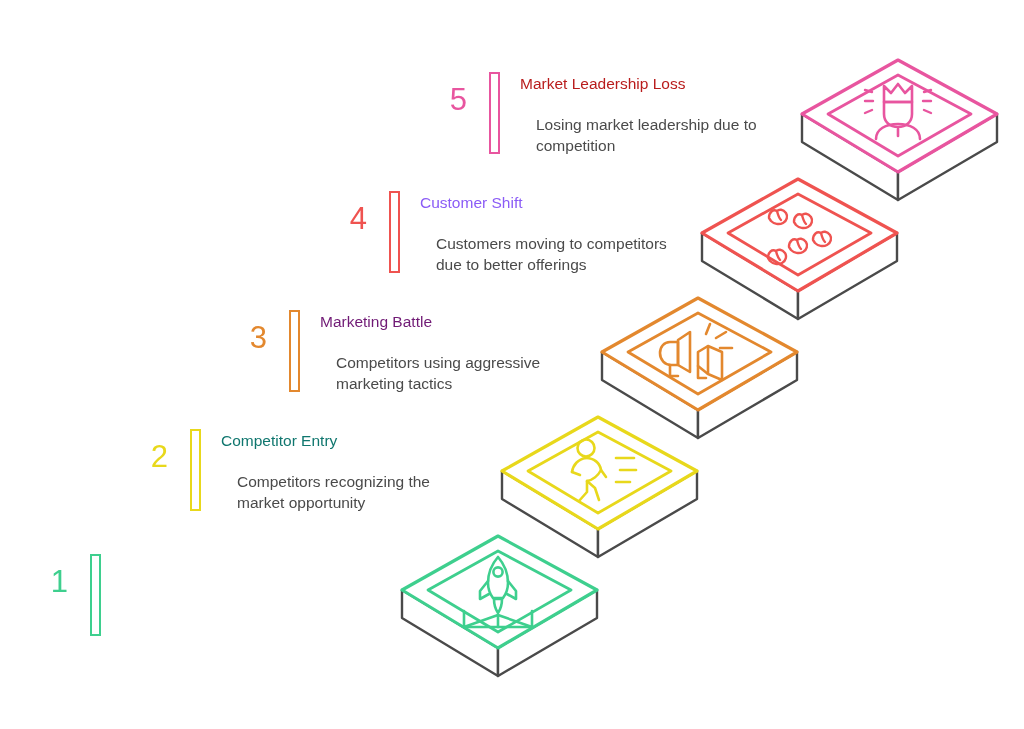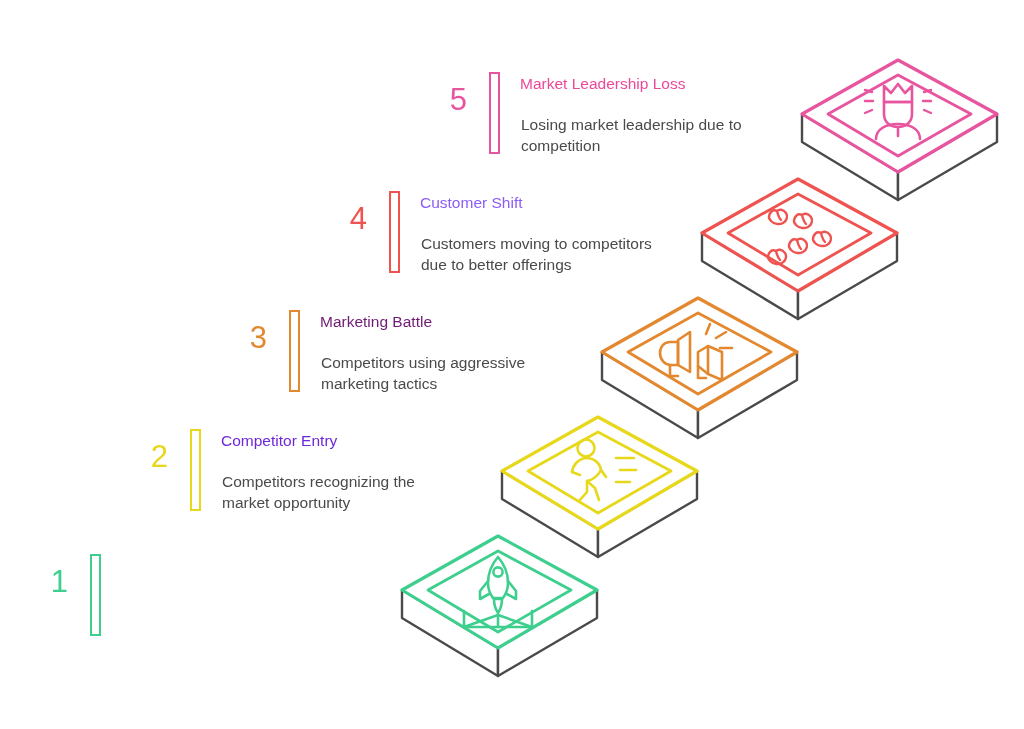--- a/index.html
+++ b/index.html
@@ -66,21 +66,21 @@
     line-height: 20px;
     font-weight: 400;
     margin: 0 0 20px 0;
     white-space: nowrap;
   }
   .step-desc {
     font-size: 15.5px;
     line-height: 21px;
     font-weight: 400;
     color: #4a4a4a;
-    margin: 1px;
+    margin: 16px;
     white-space: pre-line;
     max-width: 270px;
   }
 
   
   #step-text-5 { left: 427px; top: 72px; }
   #step-text-4 { left: 327px; top: 191px; }
   #step-text-3 { left: 227px; top: 310px; }
   #step-text-2 { left: 128px; top: 429px; }
   #step-text-1 { left: 28px; top: 554px; }
@@ -212,21 +212,21 @@
       <g transform="translate(898,112)" stroke="#e8559f">
         <use href="#icon-crown-person"></use>
       </g>
     </g>
   </svg>
 
   <div class="step-text" id="step-text-5">
     <div class="step-number" style="color:#e8559f">5</div>
     <div class="step-rule" style="color:#e8559f"></div>
     <div class="step-body">
-      <p class="step-title" style="color:#ec4899">Market Leadership Loss</p>
+      <p class="step-title" style="color:#b91c1c">Market Leadership Loss</p>
       <p class="step-desc">Losing market leadership due to
 competition</p>
     </div>
   </div>
 
   <div class="step-text" id="step-text-4">
     <div class="step-number" style="color:#ef5350">4</div>
     <div class="step-rule" style="color:#ef5350"></div>
     <div class="step-body">
       <p class="step-title" style="color:#8b5cf6">Customer Shift</p>
@@ -242,21 +242,21 @@
       <p class="step-title" style="color:#701a75">Marketing Battle</p>
       <p class="step-desc">Competitors using aggressive
 marketing tactics</p>
     </div>
   </div>
 
   <div class="step-text" id="step-text-2">
     <div class="step-number" style="color:#e8d81b">2</div>
     <div class="step-rule" style="color:#e8d81b"></div>
     <div class="step-body">
-      <p class="step-title" style="color:#6d28d9">Competitor Entry</p>
+      <p class="step-title" style="color:#0f766e">Competitor Entry</p>
       <p class="step-desc">Competitors recognizing the
 market opportunity</p>
     </div>
   </div>
 
   <div class="step-text" id="step-text-1">
     <div class="step-number" style="color:#3ecf8e">1</div>
     <div class="step-rule" style="color:#3ecf8e"></div>
   </div>
 

